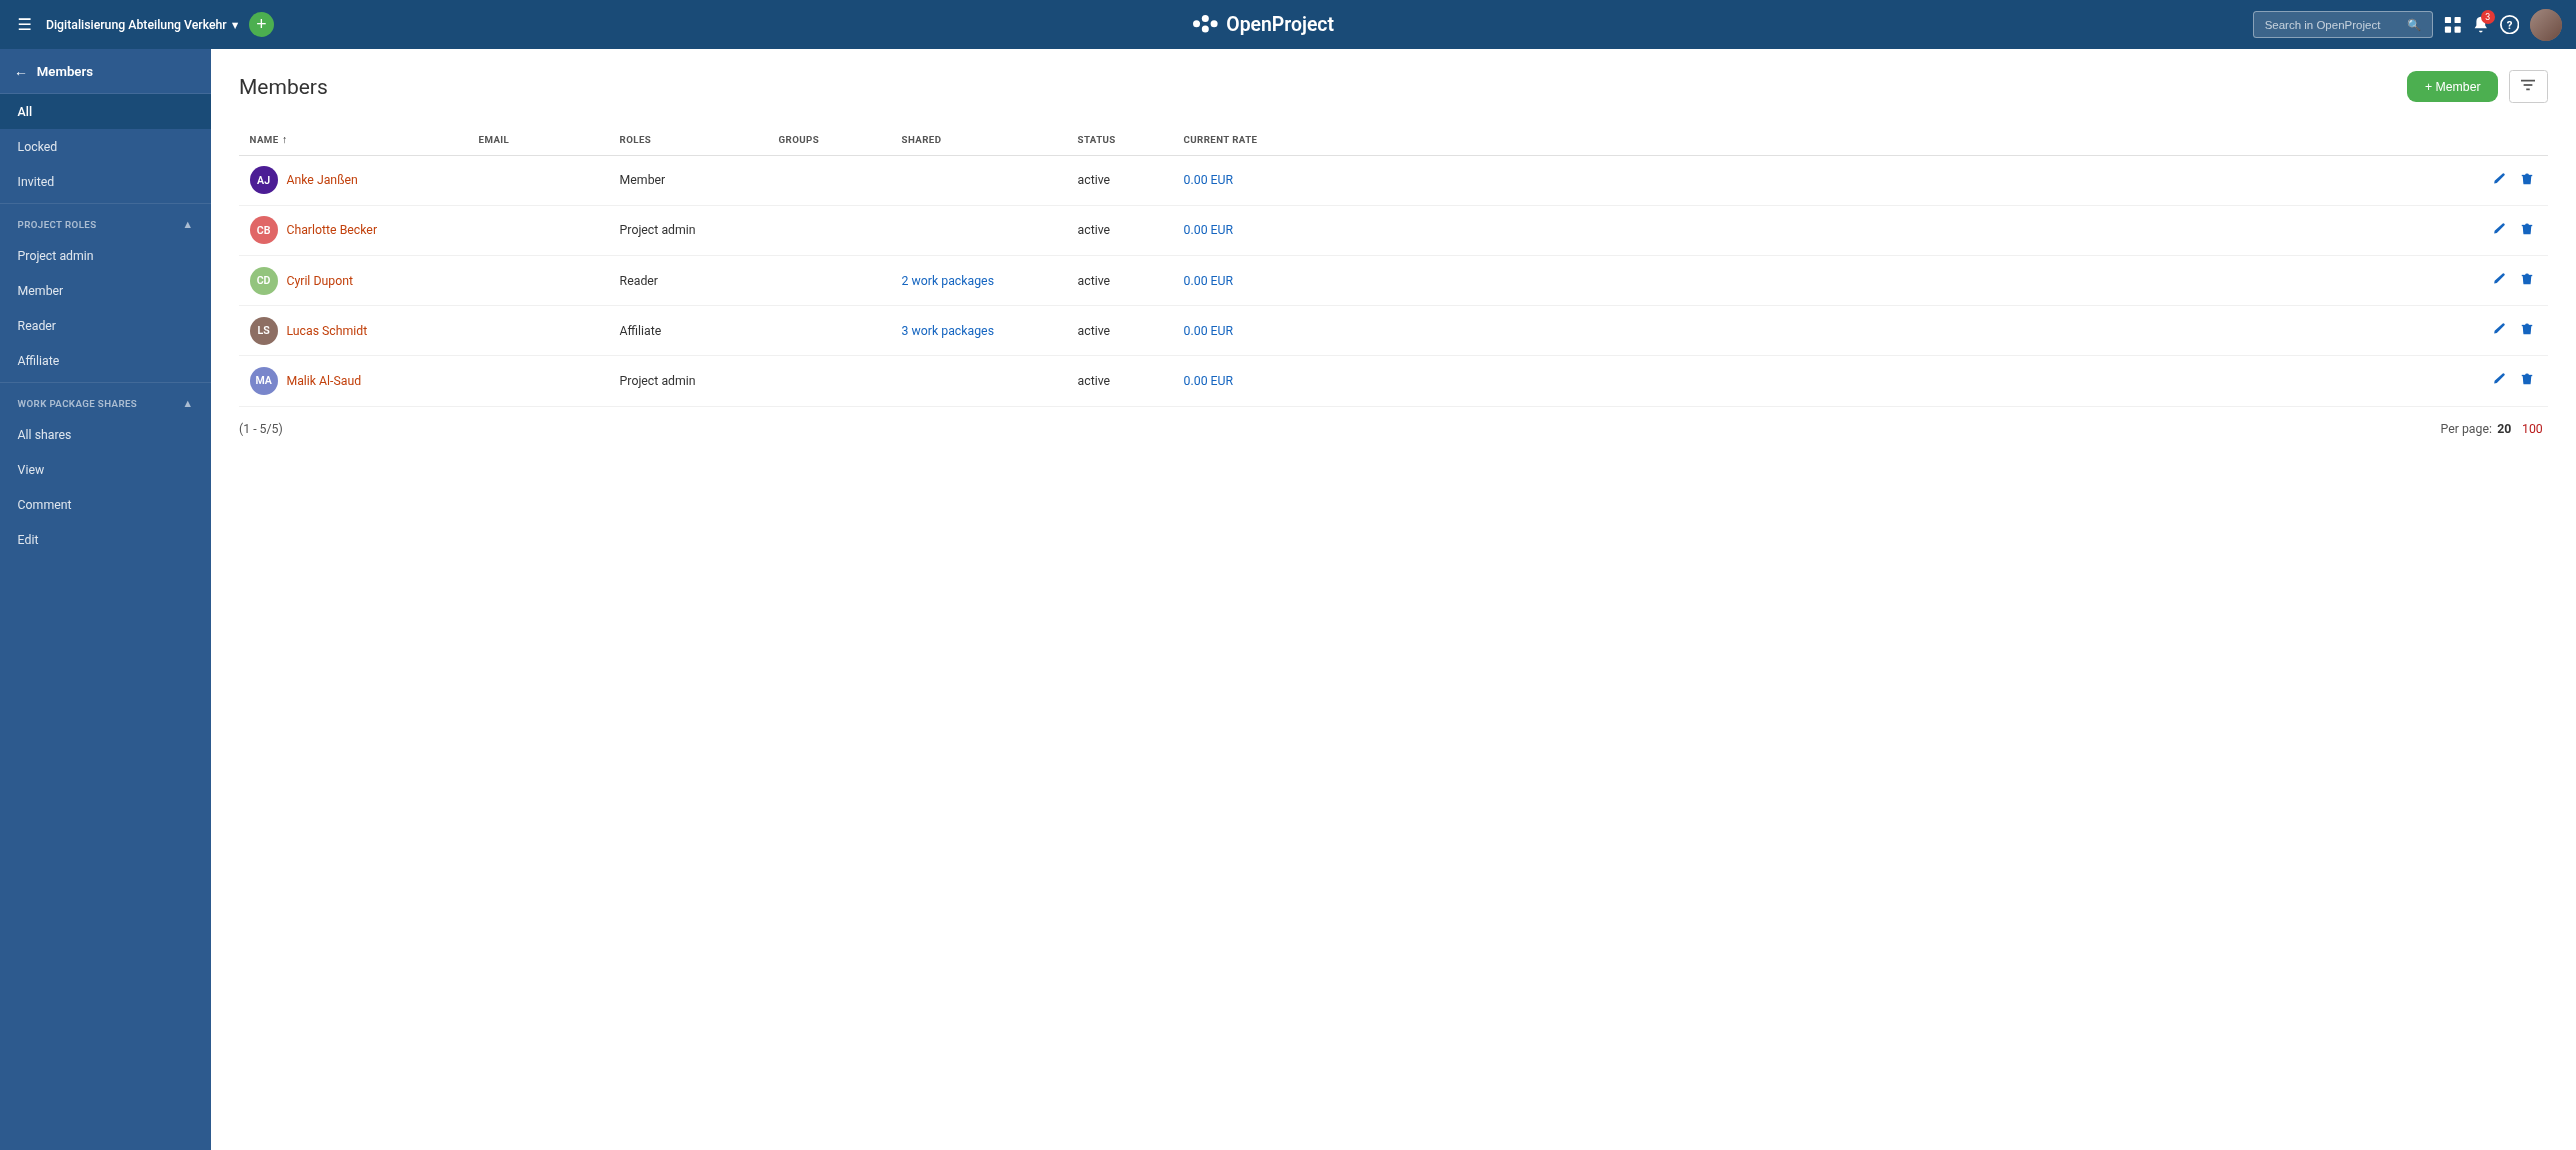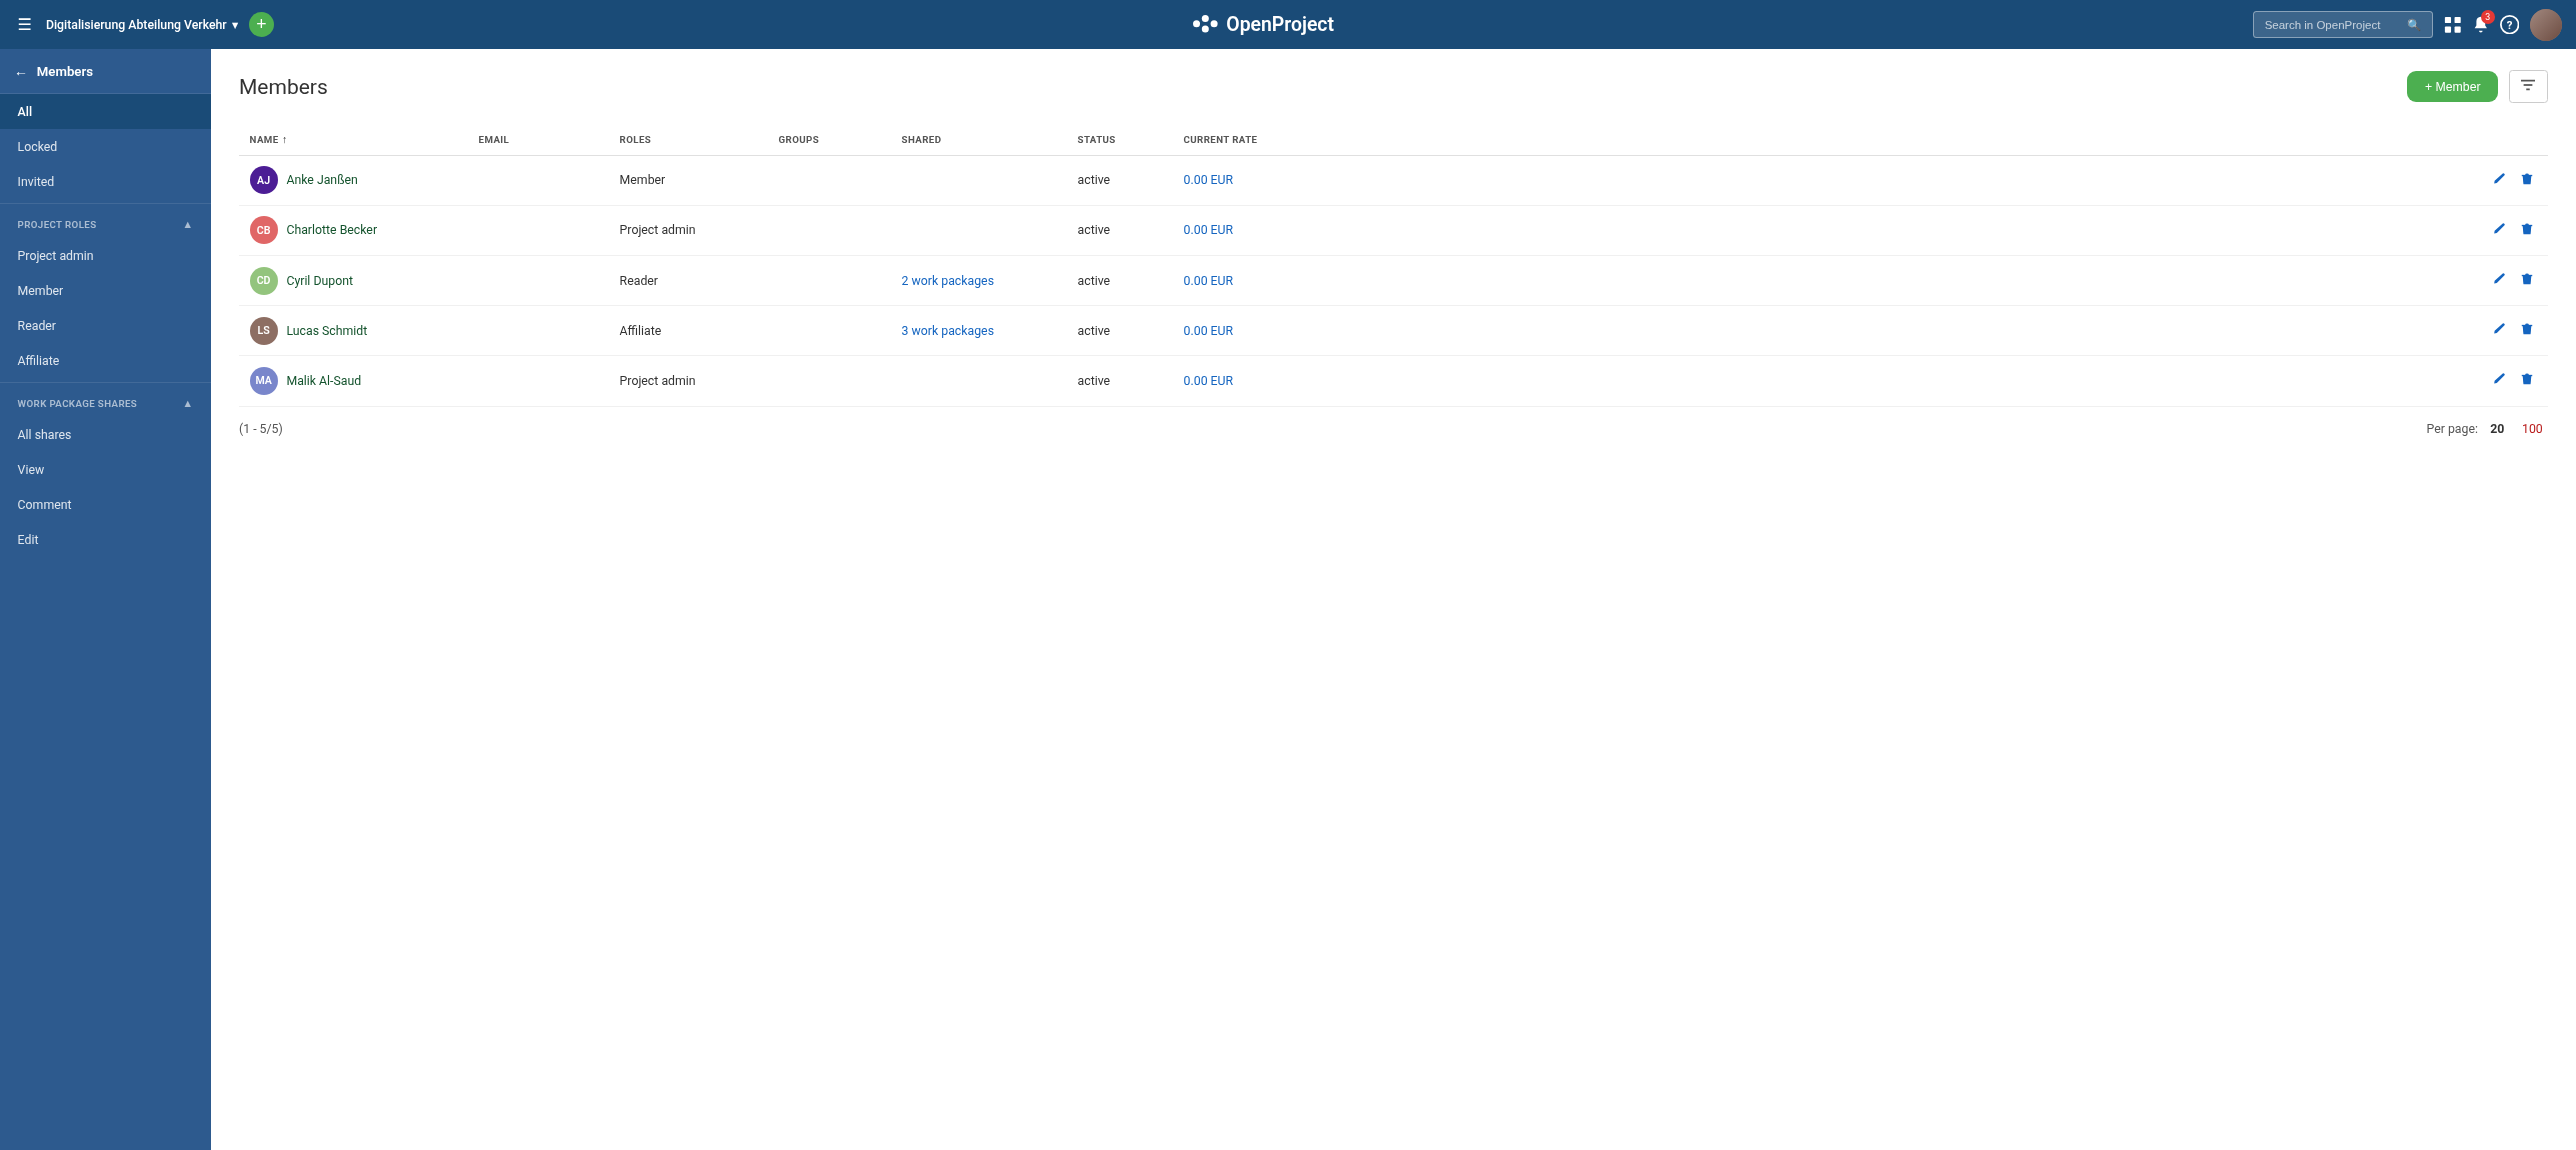--- a/index.html
+++ b/index.html
@@ -270,21 +270,21 @@
       border-radius: 50%;
       display: flex;
       align-items: center;
       justify-content: center;
       font-size: 10.6px;
       font-weight: 600;
       color: white;
       flex-shrink: 0;
     }
     .member-link {
-      color: #14532d;
+      color: #c2410c;
       text-decoration: none;
       cursor: pointer;
     }
     .shared-link {
       color: #1565c0;
       text-decoration: none;
       cursor: pointer;
     }
     .rate-link {
       color: #1565c0;
@@ -311,21 +311,20 @@
       display: flex;
       align-items: center;
       justify-content: space-between;
       margin-top: 14px;
       font-size: 12.3px;
       color: #555;
     }
     .per-page {
       display: flex;
       align-items: center;
-      gap: 7px;
     }
     .per-page-label { color: #555; }
     .per-page-option {
       color: #b91c1c;
       cursor: pointer;
       padding: 1.8px 5.3px;
     }
     .per-page-option.active {
       font-weight: 700;
       color: #333;

